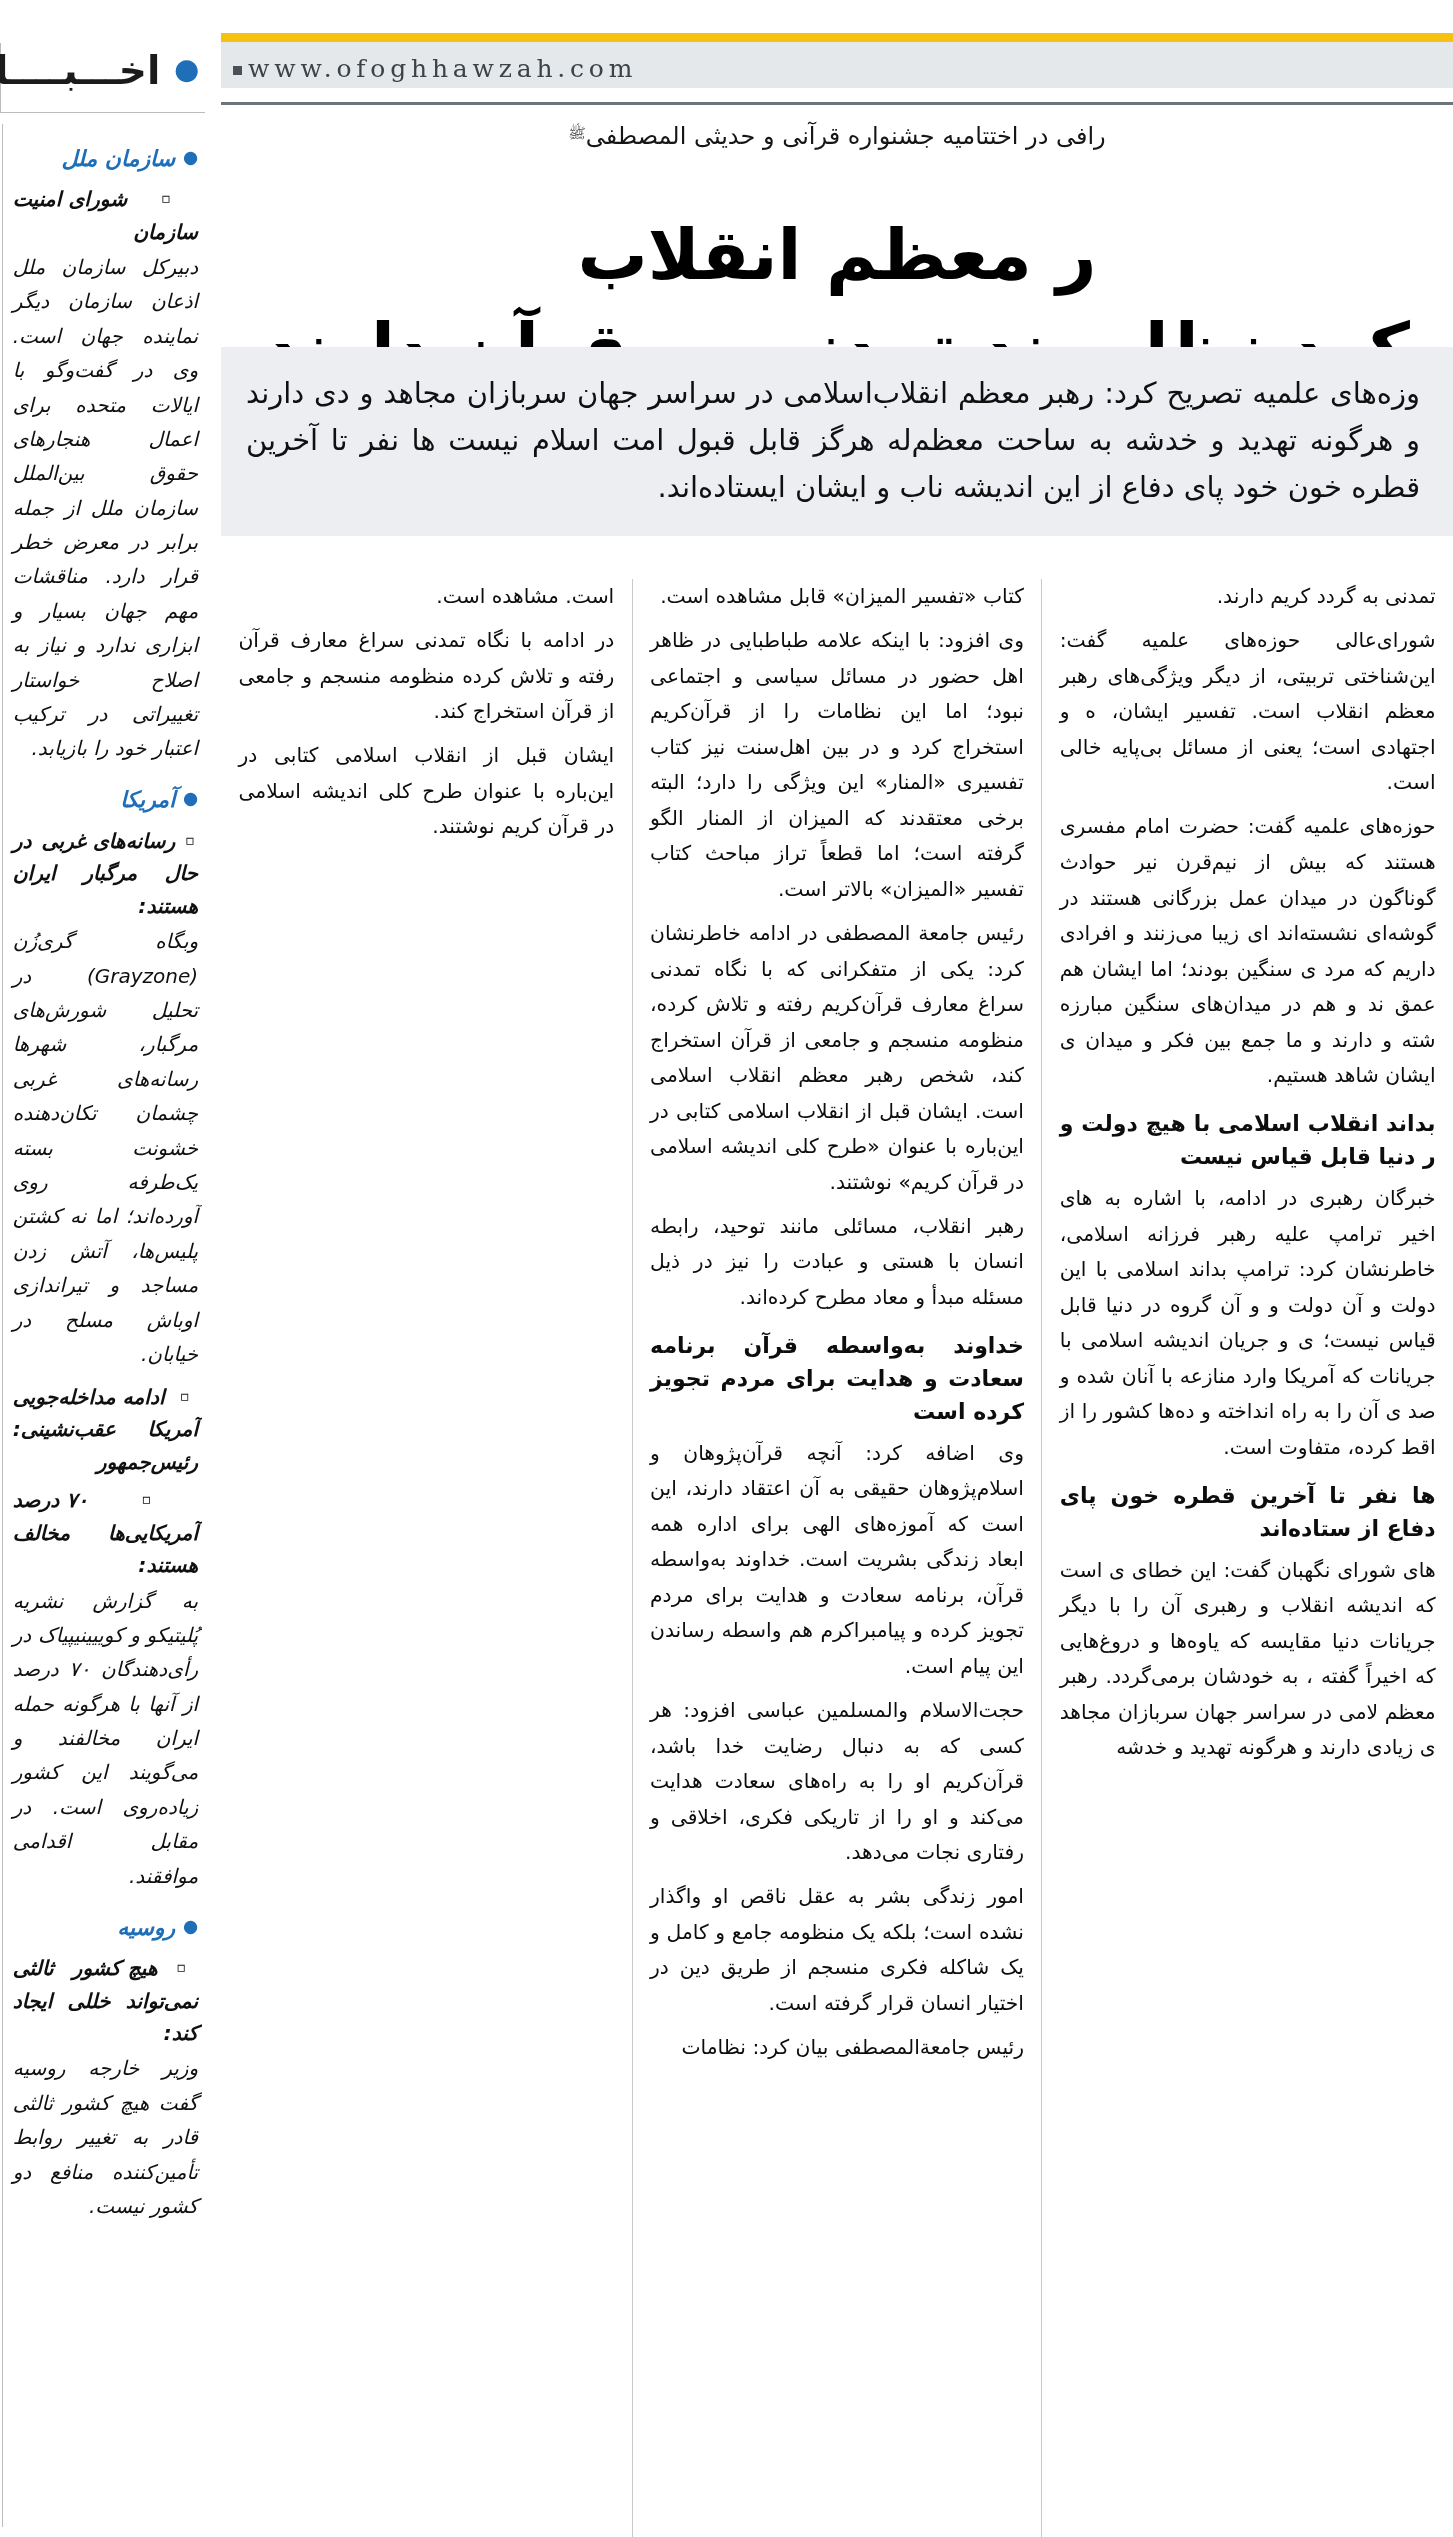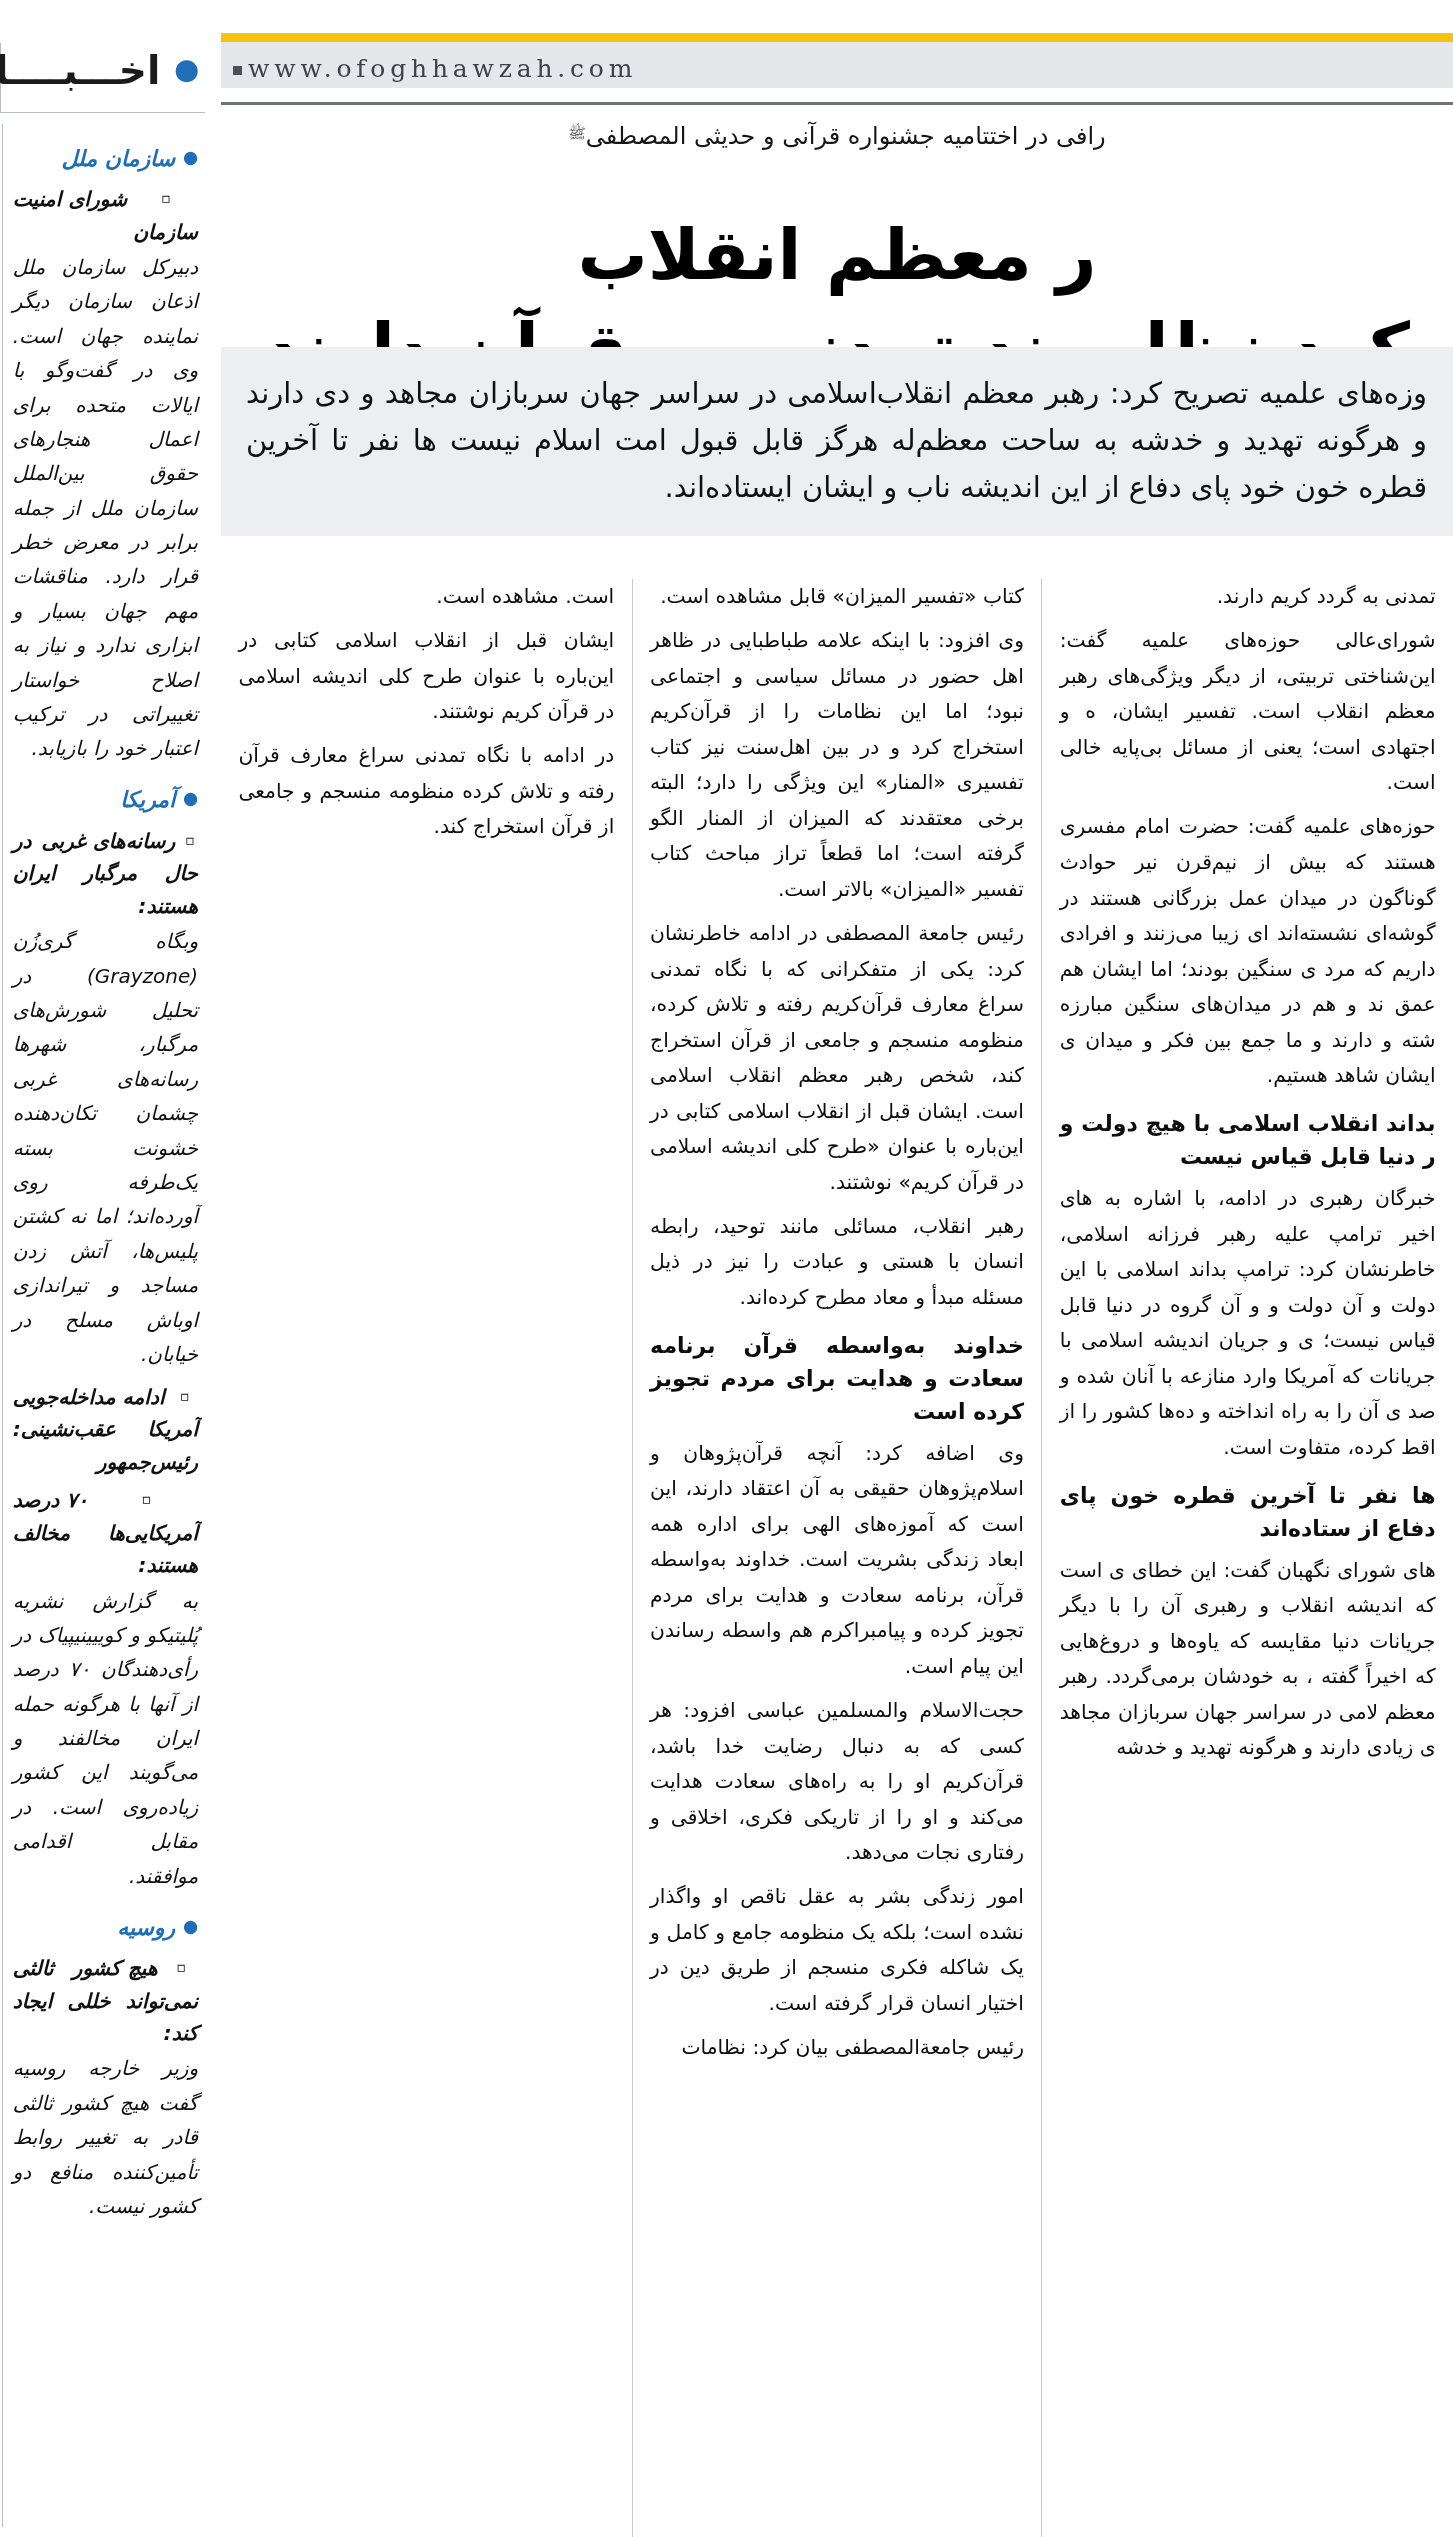--- a/index.html
+++ b/index.html
@@ -88,21 +88,21 @@
     position:absolute;right:0;top:47px;width:1232px;
     text-align:center;color:#000;
     font-weight:bold;font-size:70px;line-height:1.35;
     white-space:nowrap;
   }
   .headline .l2{display:block;}
 
   .lead-box{
     position:absolute;right:0;top:233px;width:1232px;
     background:#eceef1;box-sizing:border-box;
-    padding:23px 26px 25px 25px;
+    padding:23px 33px 25px 25px;
     font-size:29px;line-height:1.62;color:#101010;text-align:justify;
   }
 
   
   .cols{
     position:absolute;right:0;top:465px;width:1232px;height:2054px;
     display:flex;flex-direction:row;gap:0;
   }
   .col{
     width:411px;box-sizing:border-box;
@@ -185,20 +185,20 @@
           <p class="">رئیس جامعة المصطفی در ادامه خاطرنشان کرد: یکی از متفکرانی که با نگاه تمدنی سراغ معارف قرآن‌کریم رفته و تلاش کرده، منظومه منسجم و جامعی از قرآن استخراج کند، شخص رهبر معظم انقلاب اسلامی است. ایشان قبل از انقلاب اسلامی کتابی در این‌باره با عنوان «طرح کلی اندیشه اسلامی در قرآن کریم» نوشتند.</p>
           <p class="">رهبر انقلاب، مسائلی مانند توحید، رابطه انسان با هستی و عبادت را نیز در ذیل مسئله مبدأ و معاد مطرح کرده‌اند.</p>
           <div class="sub">خداوند به‌واسطه قرآن برنامه سعادت و هدایت برای مردم تجویز کرده است</div>
           <p class="">وی اضافه کرد: آنچه قرآن‌پژوهان و اسلام‌پژوهان حقیقی به آن اعتقاد دارند، این است که آموزه‌های الهی برای اداره همه ابعاد زندگی بشریت است. خداوند به‌واسطه قرآن، برنامه سعادت و هدایت برای مردم تجویز کرده و پیامبراکرم هم واسطه رساندن این پیام است.</p>
           <p class="">حجت‌الاسلام والمسلمین عباسی افزود: هر کسی که به دنبال رضایت خدا باشد، قرآن‌کریم او را به راه‌های سعادت هدایت می‌کند و او را از تاریکی فکری، اخلاقی و رفتاری نجات می‌دهد.</p>
           <p class="">امور زندگی بشر به عقل ناقص او واگذار نشده است؛ بلکه یک منظومه جامع و کامل و یک شاکله فکری منسجم از طریق دین در اختیار انسان قرار گرفته است.</p>
           <p class="">رئیس جامعةالمصطفی بیان کرد: نظامات</p>
         </div>
       <div class="col clip" id="col-left">
           <p class="">است. مشاهده است.</p>
+          <p class="">در ادامه با نگاه تمدنی سراغ معارف قرآن رفته و تلاش کرده منظومه منسجم و جامعی از قرآن استخراج کند.</p>
           <p class="">ایشان قبل از انقلاب اسلامی کتابی در این‌باره با عنوان طرح کلی اندیشه اسلامی در قرآن کریم نوشتند.</p>
-          <p class="">در ادامه با نگاه تمدنی سراغ معارف قرآن رفته و تلاش کرده منظومه منسجم و جامعی از قرآن استخراج کند.</p>
         </div>
     </div>
 
   </div>
 </div>
 
 
 </body></html>

